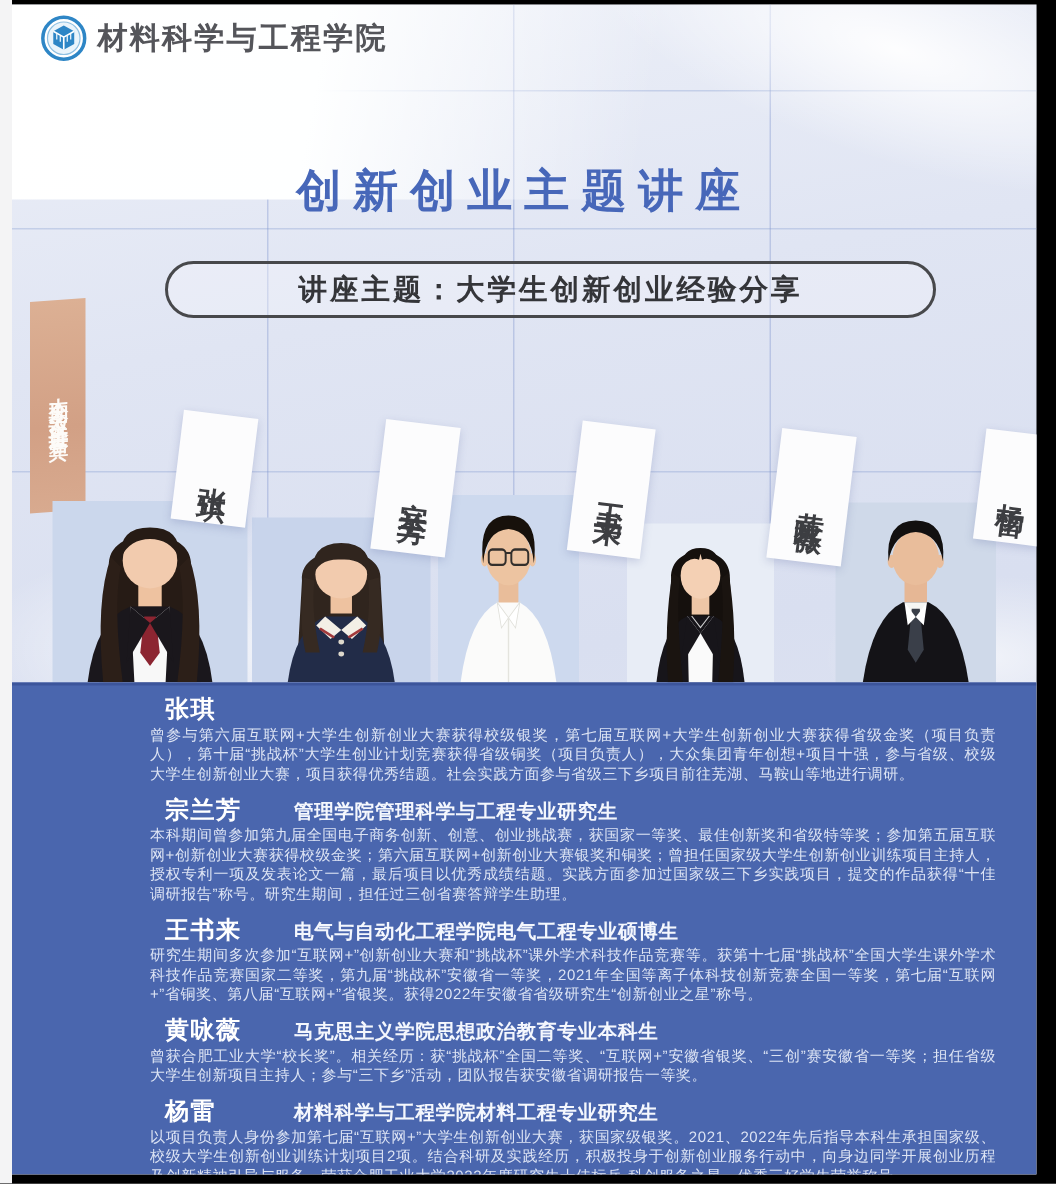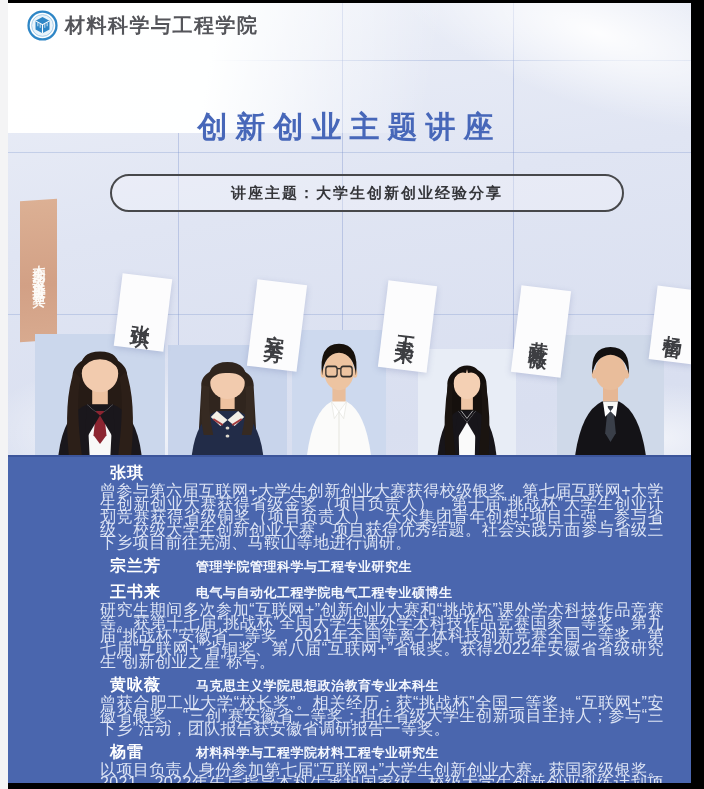--- a/index.html
+++ b/index.html
@@ -29,21 +29,21 @@
   
   .title1 { position:absolute; left:0; top:66px; width:683px; text-align:center; z-index:4;
             font-size:33px; font-weight:bold; color:#4767b9; letter-spacing:5px; }
   .title2 { position:absolute; left:0; top:104px; width:683px; text-align:center; z-index:4;
             font-size:30px; font-weight:bold; color:#4767b9; letter-spacing:8px; }
 
   
   .pill { position:absolute; left:102px; top:171px; width:514px; height:38px; z-index:4;
           border:2px solid #47484b; border-radius:20px; background:rgba(245,247,252,.35);
           display:flex; align-items:center; justify-content:center;
-          font-size:15px; font-weight:bold; color:#343539; letter-spacing:2px; }
+          font-size:19px; font-weight:bold; color:#343539; letter-spacing:2px; }
 
   
   .side-banner { position:absolute; left:12px; top:197px; width:37px; height:141px; z-index:3;
                  background:linear-gradient(180deg,#dcb094 0%, #d2a085 60%, #d8aa8f 100%);
                  transform:skewY(-4deg);
                  display:flex; align-items:center; justify-content:center; }
   .side-banner span { writing-mode:vertical-rl; font-family:"Liberation Serif", serif; font-weight:bold;
                       font-size:13px; color:#fdfbf8; letter-spacing:4px; }
 
   
@@ -70,21 +70,21 @@
   
   .bio-section { position:absolute; left:0; top:452px; width:683px; height:328px; z-index:7;
                  background:#4a66ae; border-top:2px solid #3c559b;
                  padding:6px 28px 0 92px; }
   .bio-block { margin-bottom:7px; }
   .bio-head { display:flex; align-items:baseline; padding-left:10px; height:19px; }
   .bio-name { font-family:"Liberation Serif", serif; font-weight:bold; font-size:16px;
               color:#ffffff; width:86px; letter-spacing:1px; flex:none; }
   .bio-title { font-family:"Liberation Serif", serif; font-weight:bold; font-size:13px;
                color:#f4f7fd; letter-spacing:.5px; }
-  .bio-text { width:564px; font-size:16px; line-height:13px; color:#dde4f4; letter-spacing:.4px;
+  .bio-text { width:564px; font-size:10px; line-height:13px; color:#dde4f4; letter-spacing:.4px;
               margin-top:2px; text-align:justify; }
 </style>
 </head>
 <body>
 
 <div class="canvas">
   <div class="left-strip"></div>
 
   <div class="poster">
 
@@ -217,20 +217,21 @@
         <div class="bio-head">
           <div class="bio-name">张琪</div>
         </div>
         <div class="bio-text">曾参与第六届互联网+大学生创新创业大赛获得校级银奖，第七届互联网+大学生创新创业大赛获得省级金奖（项目负责人），第十届“挑战杯”大学生创业计划竞赛获得省级铜奖（项目负责人），大众集团青年创想+项目十强，参与省级、校级大学生创新创业大赛，项目获得优秀结题。社会实践方面参与省级三下乡项目前往芜湖、马鞍山等地进行调研。</div>
       </div>
       <div class="bio-block">
         <div class="bio-head">
           <div class="bio-name">宗兰芳</div>
           <div class="bio-title">管理学院管理科学与工程专业研究生</div>
         </div>
+        <div class="bio-text">本科期间曾参加第九届全国电子商务创新、创意、创业挑战赛，获国家一等奖、最佳创新奖和省级特等奖；参加第五届互联网+创新创业大赛获得校级金奖；第六届互联网+创新创业大赛银奖和铜奖；曾担任国家级大学生创新创业训练项目主持人，授权专利一项及发表论文一篇，最后项目以优秀成绩结题。实践方面参加过国家级三下乡实践项目，提交的作品获得“十佳调研报告”称号。研究生期间，担任过三创省赛答辩学生助理。</div>
       </div>
       <div class="bio-block">
         <div class="bio-head">
           <div class="bio-name">王书来</div>
           <div class="bio-title">电气与自动化工程学院电气工程专业硕博生</div>
         </div>
         <div class="bio-text">研究生期间多次参加“互联网+”创新创业大赛和“挑战杯”课外学术科技作品竞赛等。获第十七届“挑战杯”全国大学生课外学术科技作品竞赛国家二等奖，第九届“挑战杯”安徽省一等奖，2021年全国等离子体科技创新竞赛全国一等奖，第七届“互联网+”省铜奖、第八届“互联网+”省银奖。获得2022年安徽省省级研究生“创新创业之星”称号。</div>
       </div>
       <div class="bio-block">
         <div class="bio-head">

